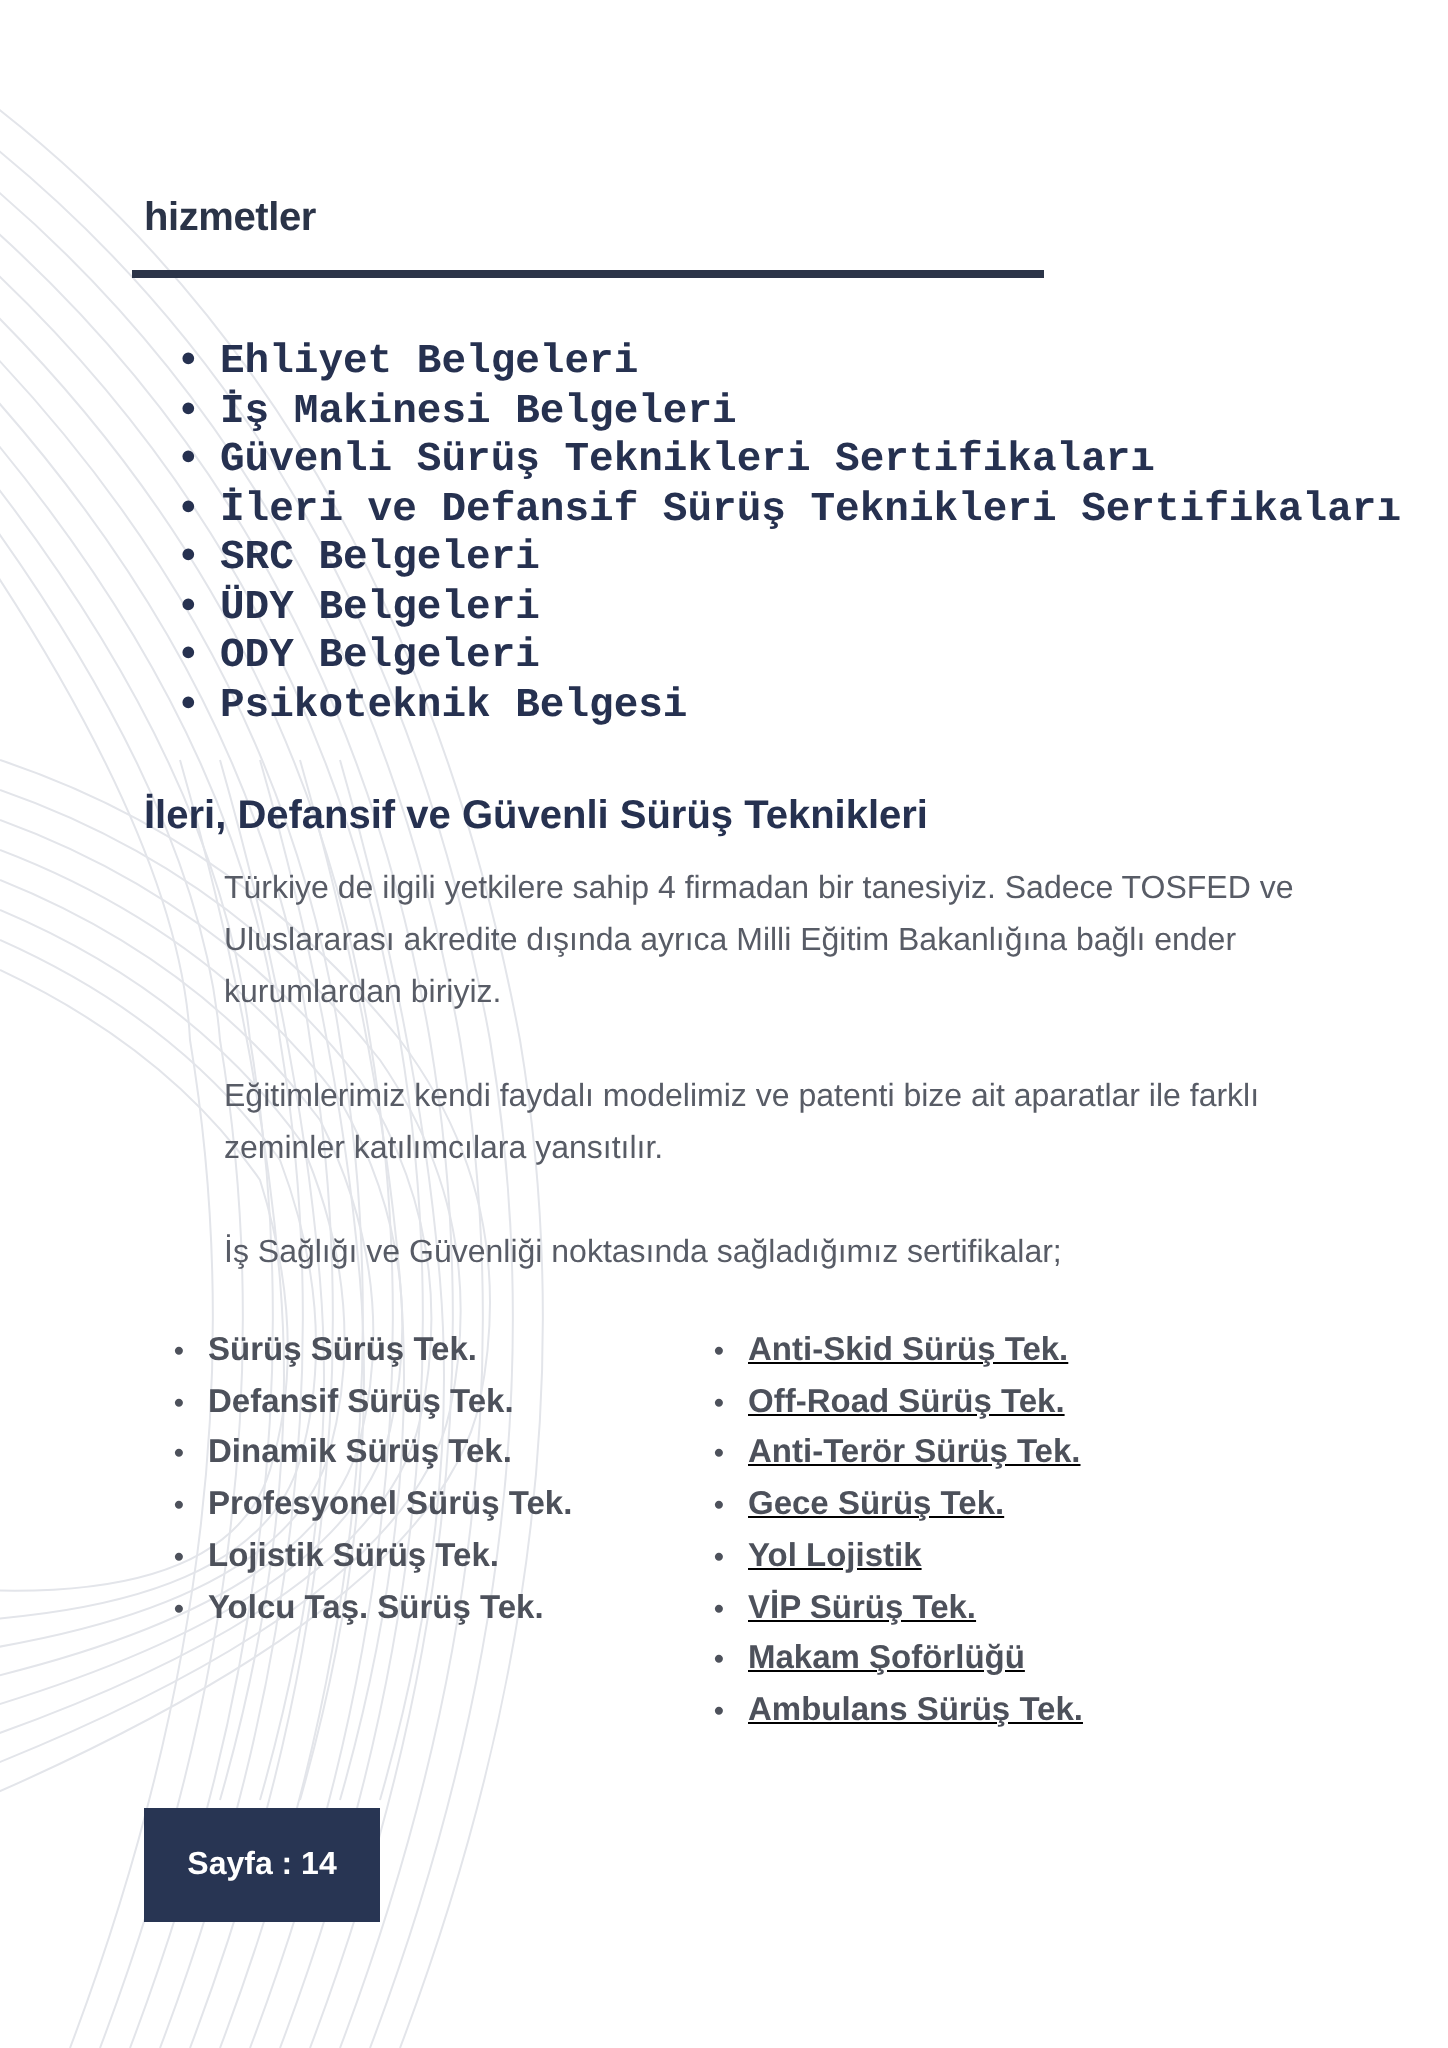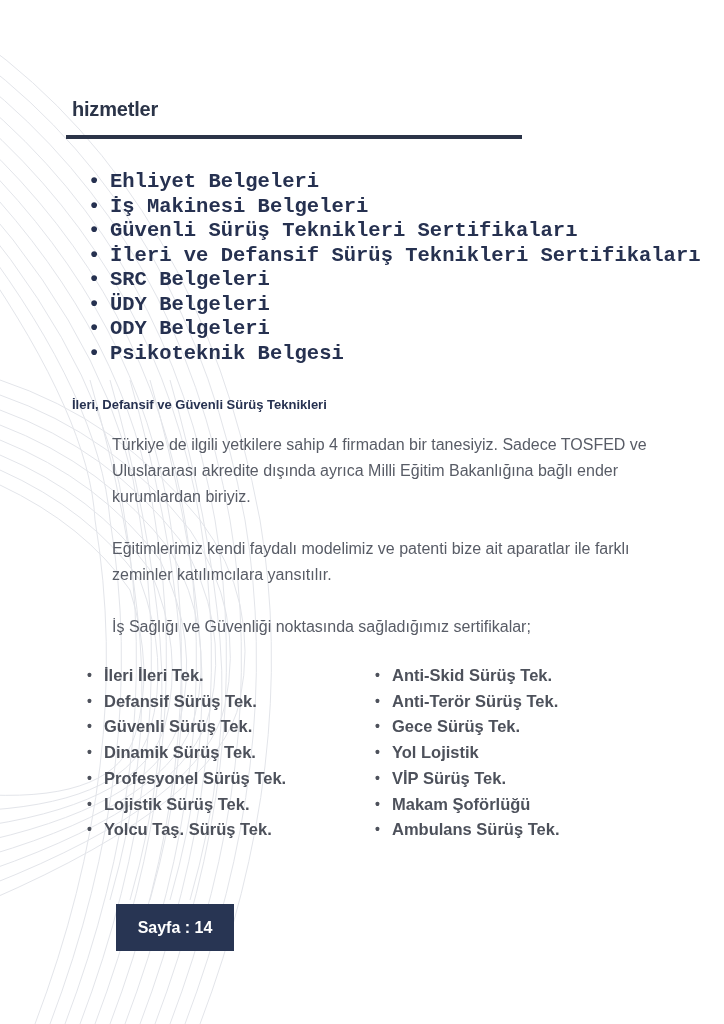--- a/index.html
+++ b/index.html
@@ -4,31 +4,31 @@
 <style>
   html, body { margin: 0; padding: 0; }
   body { width: 724px; height: 1024px; background: #ffffff; position: relative; overflow: hidden; font-family: "Liberation Sans", sans-serif; }
   .bg-lines { position: absolute; left: 0; top: 0; width: 724px; height: 1024px; z-index: 0; }
   .content { position: relative; z-index: 1; }
   .section-title { position: absolute; left: 72px; top: 98px; font-size: 20px; color: #2b3448; font-weight: bold; letter-spacing: -0.2px; }
   .rule { position: absolute; left: 66px; top: 135px; width: 456px; height: 4px; background: #2b3448; }
   .main-list { position: absolute; left: 88px; top: 170px; margin: 0; padding: 0; list-style: none; }
   .main-list li { font-size: 20.5px; font-weight: bold; color: #263150; line-height: 24.5px; position: relative; padding-left: 22px; white-space: nowrap; font-family: Liberation Mono, monospace; }
   .main-list li::before { content: "•"; position: absolute; left: 0; top: 0; }
-  .sub-title { position: absolute; left: 72px; top: 397px; font-size: 13px; font-weight: bold; color: #263150; white-space: nowrap; }
+  .sub-title { position: absolute; left: 72px; top: 397px; font-size: 20px; font-weight: bold; color: #263150; white-space: nowrap; }
   .para { position: absolute; left: 72px; font-size: 16px; color: #585c66; line-height: 26px; width: 560px; margin-left: 40px; }
   .p1 { top: 432px; }
   .p2 { top: 536px; }
   .p3 { top: 614px; }
   .col { position: absolute; top: 663px; margin: 0; padding: 0; list-style: none; }
   .col-left { left: 86px; }
-  .col-right { left: 374px; }
+  .col-right { left: 356px; text-decoration: underline; }
   .col li { font-size: 16.5px; font-weight: bold; color: #4d515b; line-height: 25.7px; position: relative; padding-left: 18px; white-space: nowrap; }
   .col li::before { content: "•"; position: absolute; left: 1px; top: 0; font-size: 14px; }
-  .page-badge { position: absolute; left: 72px; top: 904px; width: 118px; height: 47px; background: #283553; color: #ffffff; font-weight: bold; font-size: 16px; display: flex; align-items: center; justify-content: center; margin-left: 44px; }
+  .page-badge { position: absolute; left: 72px; top: 904px; width: 118px; height: 57px; background: #283553; color: #ffffff; font-weight: bold; font-size: 16px; display: flex; align-items: center; justify-content: center; }
 </style>
 </head>
 <body>
 
 <svg class="bg-lines" viewBox="0 0 724 1024" xmlns="http://www.w3.org/2000/svg">
   <g fill="none" stroke="#e3e5ea" stroke-width="1">
     <path d="M -20 40 Q 200 200 260 520 Q 300 760 200 1024"></path>
     <path d="M -20 60 Q 190 220 245 520 Q 285 760 185 1024"></path>
     <path d="M -20 80 Q 180 240 230 520 Q 270 760 170 1024"></path>
     <path d="M -20 100 Q 170 260 215 520 Q 255 760 155 1024"></path>
@@ -70,31 +70,31 @@
     <li>ODY Belgeleri</li>
     <li>Psikoteknik Belgesi</li>
   </ul>
 
   <div class="sub-title">İleri, Defansif ve Güvenli Sürüş Teknikleri</div>
   <div class="para p1">Türkiye de ilgili yetkilere sahip 4 firmadan bir tanesiyiz. Sadece TOSFED ve Uluslararası akredite dışında ayrıca Milli Eğitim Bakanlığına bağlı ender kurumlardan biriyiz.</div>
   <div class="para p2">Eğitimlerimiz kendi faydalı modelimiz ve patenti bize ait aparatlar ile farklı zeminler katılımcılara yansıtılır.</div>
   <div class="para p3">İş Sağlığı ve Güvenliği noktasında sağladığımız sertifikalar;</div>
 
   <ul class="col col-left">
-    <li>İleri İleri Tek.</li>
+    <li>Sürüş Sürüş Tek.</li>
     <li>Defansif Sürüş Tek.</li>
-    <li>Güvenli Sürüş Tek.</li>
     <li>Dinamik Sürüş Tek.</li>
     <li>Profesyonel Sürüş Tek.</li>
     <li>Lojistik Sürüş Tek.</li>
     <li>Yolcu Taş. Sürüş Tek.</li>
   </ul>
 
   <ul class="col col-right">
     <li>Anti-Skid Sürüş Tek.</li>
+    <li>Off-Road Sürüş Tek.</li>
     <li>Anti-Terör Sürüş Tek.</li>
     <li>Gece Sürüş Tek.</li>
     <li>Yol Lojistik</li>
     <li>VİP Sürüş Tek.</li>
     <li>Makam Şoförlüğü</li>
     <li>Ambulans Sürüş Tek.</li>
   </ul>
 
   <div class="page-badge">
     <span>Sayfa : 14</span>

